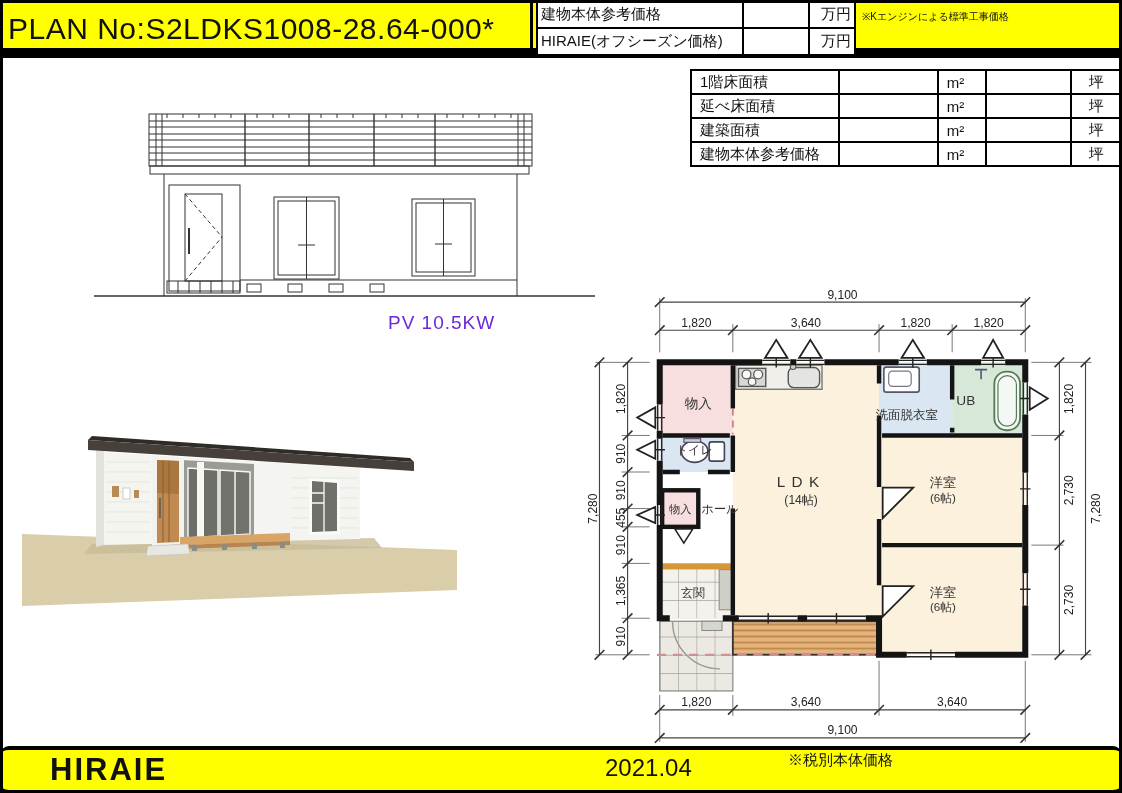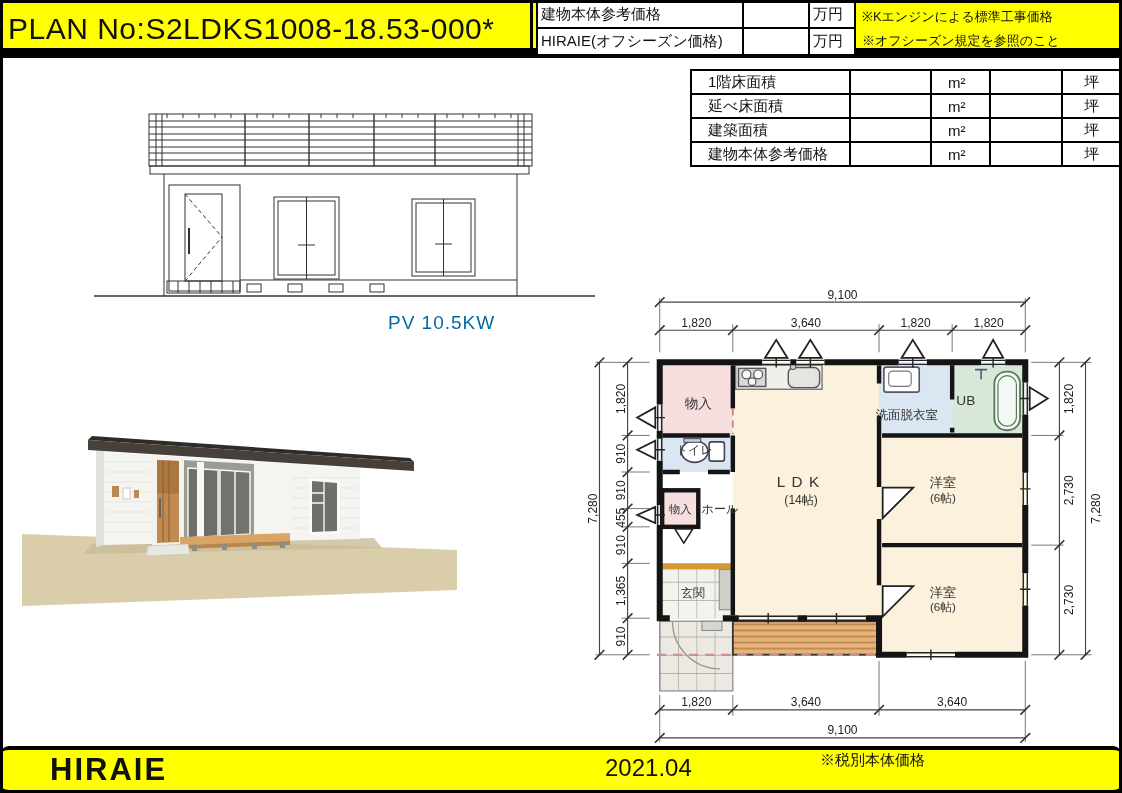--- a/index.html
+++ b/index.html
@@ -9,60 +9,59 @@
   .sheet-border{position:absolute;left:0;top:0;width:1116px;height:787px;border:3px solid #000;pointer-events:none;}
   
   .header{position:absolute;left:0;top:0;width:1122px;height:58px;background:#ffff00;border-bottom:10px solid #000;box-sizing:border-box;}
   .plan-box{position:absolute;left:0;top:0;width:533px;height:58px;border-right:3px solid #000;box-sizing:border-box;
             display:flex;align-items:center;padding-left:8px;font-size:30px;letter-spacing:.5px;white-space:nowrap;}
   table{border-collapse:collapse;}
   .price-table{position:absolute;left:536px;top:0;background:#fff;}
   .price-table td{border:2px solid #000;height:25px;font-size:15px;padding:0 3px;white-space:nowrap;}
   .price-table .lbl{width:198px;}
   .price-table .val{width:58px;}
-  .price-table .unit{width:38px;text-align:left;border-radius:12px;}
-  .hnotes{position:absolute;left:862px;top:5px;font-size:13px;line-height:24px;white-space:nowrap;}
+  .price-table .unit{width:38px;text-align:right;border-radius:12px;}
+  .hnotes{position:absolute;left:862px;top:5px;font-size:10px;line-height:24px;white-space:nowrap;}
   
   .area-table{position:absolute;left:690px;top:69px;background:#fff;}
-  .area-table td{border:2px solid #000;height:22px;font-size:15px;padding:0 16px;white-space:nowrap;}
+  .area-table td{border:2px solid #000;height:22px;font-size:15px;padding:0 8px;white-space:nowrap;}
   .area-table .lbl{width:132px;}
   .area-table .v1{width:102px;}
   .area-table .u1{width:34px;}
   .area-table .v2{width:84px;}
   .area-table .u2{width:36px;text-align:center;}
-  .pv-label{position:absolute;left:388px;top:312px;font-size:19px;letter-spacing:1px;color:#0369a1;}
+  .pv-label{position:absolute;left:388px;top:312px;font-size:19px;letter-spacing:1px;color:#6d28d9;}
   
   .footer{position:absolute;left:0;top:746px;width:1122px;height:47px;background:#ffff00;border-top:4px solid #000;border-bottom:3px solid #000;box-sizing:border-box;border-radius:9px;}
   .brand{position:absolute;left:50px;top:2px;font-size:31px;font-weight:bold;letter-spacing:2px;}
   .fdate{position:absolute;left:605px;top:4px;font-size:24px;}
-  .fnotes{position:absolute;left:788px;top:0px;font-size:15px;line-height:20px;white-space:nowrap;margin-left:32px;}
+  .fnotes{position:absolute;left:788px;top:0px;font-size:15px;line-height:20px;white-space:nowrap;}
   svg text{font-family:"Liberation Sans",sans-serif;}
 </style>
 </head>
 <body>
 
 <div class="header">
-  <div class="plan-box">PLAN No:S2LDKS1008-18.53-000*</div>
+  <div class="plan-box">PLAN No:S2LDKS1008-28.64-000*</div>
   <table class="price-table">
     <tbody>
         <tr>
       <td class="lbl">建物本体参考価格</td>
       <td class="val"></td>
       <td class="unit">万円</td>
     </tr>
     <tr>
       <td class="lbl">HIRAIE(オフシーズン価格)</td>
       <td class="val"></td>
       <td class="unit">万円</td>
     </tr>
   </tbody>
     </table>
   <div class="hnotes">
     <div>※Kエンジンによる標準工事価格</div>
-    <div>※オフシーズン規定を参照のこと</div>
   </div>
 </div>
 
 <table class="area-table">
   <tbody>
       <tr>
     <td class="lbl">1階床面積</td>
     <td class="v1"></td>
     <td class="u1">m²</td>
     <td class="v2"></td>

